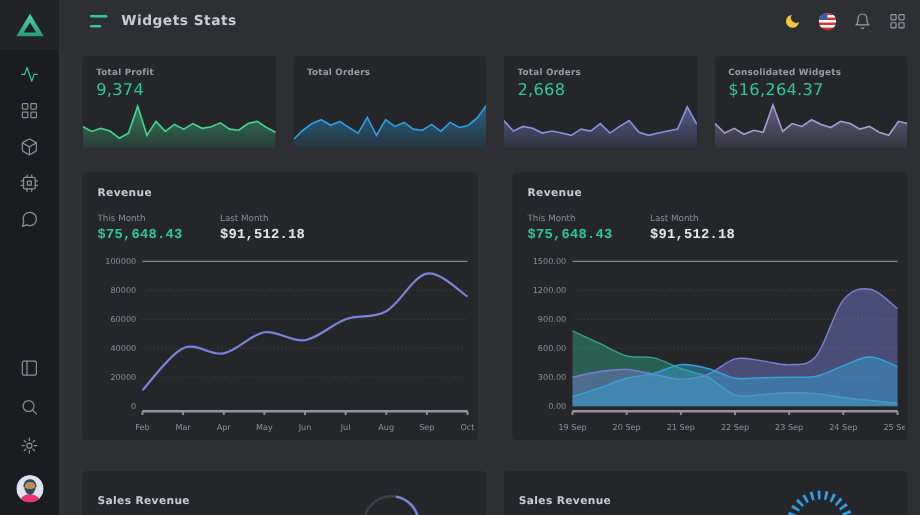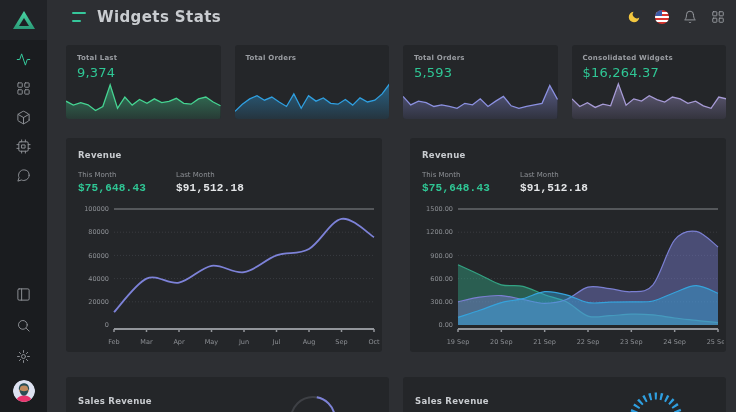--- a/index.html
+++ b/index.html
@@ -17,21 +17,21 @@
   .sicon{width:15px;height:15px;display:flex;align-items:center;justify-content:center;cursor:pointer;}
   .sicon svg{width:15px;height:15px;stroke:#8b8e93;fill:none;stroke-width:1.6;stroke-linecap:round;stroke-linejoin:round;}
   .sicon.active svg{stroke:#35c79b;}
   .avatar{width:22px;height:22px;border-radius:50%;overflow:hidden;cursor:pointer;}
   
   .header{margin-left:47px;height:33px;display:flex;align-items:center;padding:0 11px 0 25px;}
   .hamburger{width:14px;height:10px;display:flex;flex-direction:column;justify-content:space-between;cursor:pointer;}
   .hamburger span{display:block;height:2px;border-radius:1px;background:#35c79b;}
   .hamburger .b1{width:14px;}
   .hamburger .b2{width:9px;}
-  .page-title{margin-left:11px;font-size:15px;font-weight:700;color:#c9ccd0;letter-spacing:.4px;}
+  .page-title{margin-left:11px;font-size:11px;font-weight:700;color:#c9ccd0;letter-spacing:.4px;}
   .header-right{margin-left:auto;display:flex;align-items:center;gap:13px;}
   .hicon{width:15px;height:15px;display:flex;align-items:center;justify-content:center;cursor:pointer;}
   .hicon svg{width:14px;height:14px;}
   .hicon.stroke svg{stroke:#9a9da2;fill:none;stroke-width:1.6;stroke-linecap:round;stroke-linejoin:round;}
   
   .main{margin:12px 10px 0 66px;}
   .row{display:grid;grid-template-columns:repeat(4,1fr);gap:14px;}
   .row2{display:grid;grid-template-columns:repeat(2,1fr);gap:14px;}
   .card{background:#242629;border-radius:3px;position:relative;overflow:hidden;}
   .stat-card{height:74px;padding:0;}
@@ -195,21 +195,21 @@
         </svg>
     </div>
   </div>
 </div>
 
 <div class="main">
 
   <div class="row">
     <div class="card stat-card">
       <div class="stat-pad">
-        <div class="stat-label">Total Last</div>
+        <div class="stat-label">Total Profit</div>
         <div class="stat-value">9,374</div>
       </div>
       <div class="spark">
           <svg viewBox="0 0 120 40" preserveAspectRatio="none">
       <defs>
               <linearGradient id="sg0" x1="0" y1="0" x2="0" y2="1">
         <stop offset="0" stop-color="#45d492" stop-opacity="0.5"></stop>
         <stop offset="1" stop-color="#45d492" stop-opacity="0.12"></stop>
       </linearGradient>
             </defs>
@@ -231,21 +231,21 @@
       </linearGradient>
             </defs>
       <polygon points="0.0,32.0 5.7,24.4 11.4,18.8 17.1,15.5 22.9,20.2 28.6,16.9 34.3,22.1 40.0,26.8 45.7,13.6 51.4,28.7 57.1,15.5 62.9,21.2 68.6,17.8 74.3,23.5 80.0,24.4 85.7,19.5 91.4,25.4 97.1,17.8 102.9,22.1 108.6,20.2 114.3,13.6 120.0,3.0 120,40 0,40" fill="url(#sg1)"></polygon>
       <polyline points="0.0,32.0 5.7,24.4 11.4,18.8 17.1,15.5 22.9,20.2 28.6,16.9 34.3,22.1 40.0,26.8 45.7,13.6 51.4,28.7 57.1,15.5 62.9,21.2 68.6,17.8 74.3,23.5 80.0,24.4 85.7,19.5 91.4,25.4 97.1,17.8 102.9,22.1 108.6,20.2 114.3,13.6 120.0,3.0" fill="none" stroke="#2f9fe0" stroke-width="1.3" vector-effect="non-scaling-stroke"></polyline>
     </svg>
         </div>
     </div>
     <div class="card stat-card">
       <div class="stat-pad">
         <div class="stat-label">Total Orders</div>
-        <div class="stat-value">5,593</div>
+        <div class="stat-value">2,668</div>
       </div>
       <div class="spark">
           <svg viewBox="0 0 120 40" preserveAspectRatio="none">
       <defs>
               <linearGradient id="sg2" x1="0" y1="0" x2="0" y2="1">
         <stop offset="0" stop-color="#8b90e0" stop-opacity="0.5"></stop>
         <stop offset="1" stop-color="#8b90e0" stop-opacity="0.12"></stop>
       </linearGradient>
             </defs>
       <polygon points="0.0,16.2 6.0,25.1 12.0,21.2 18.0,22.8 24.0,26.8 30.0,25.1 36.0,26.8 42.0,28.7 48.0,23.5 54.0,25.1 60.0,18.8 66.0,26.8 72.0,21.2 78.0,16.2 84.0,26.1 90.0,28.7 96.0,26.8 102.0,25.1 108.0,23.5 114.0,4.7 120.0,19.5 120,40 0,40" fill="url(#sg2)"></polygon>

